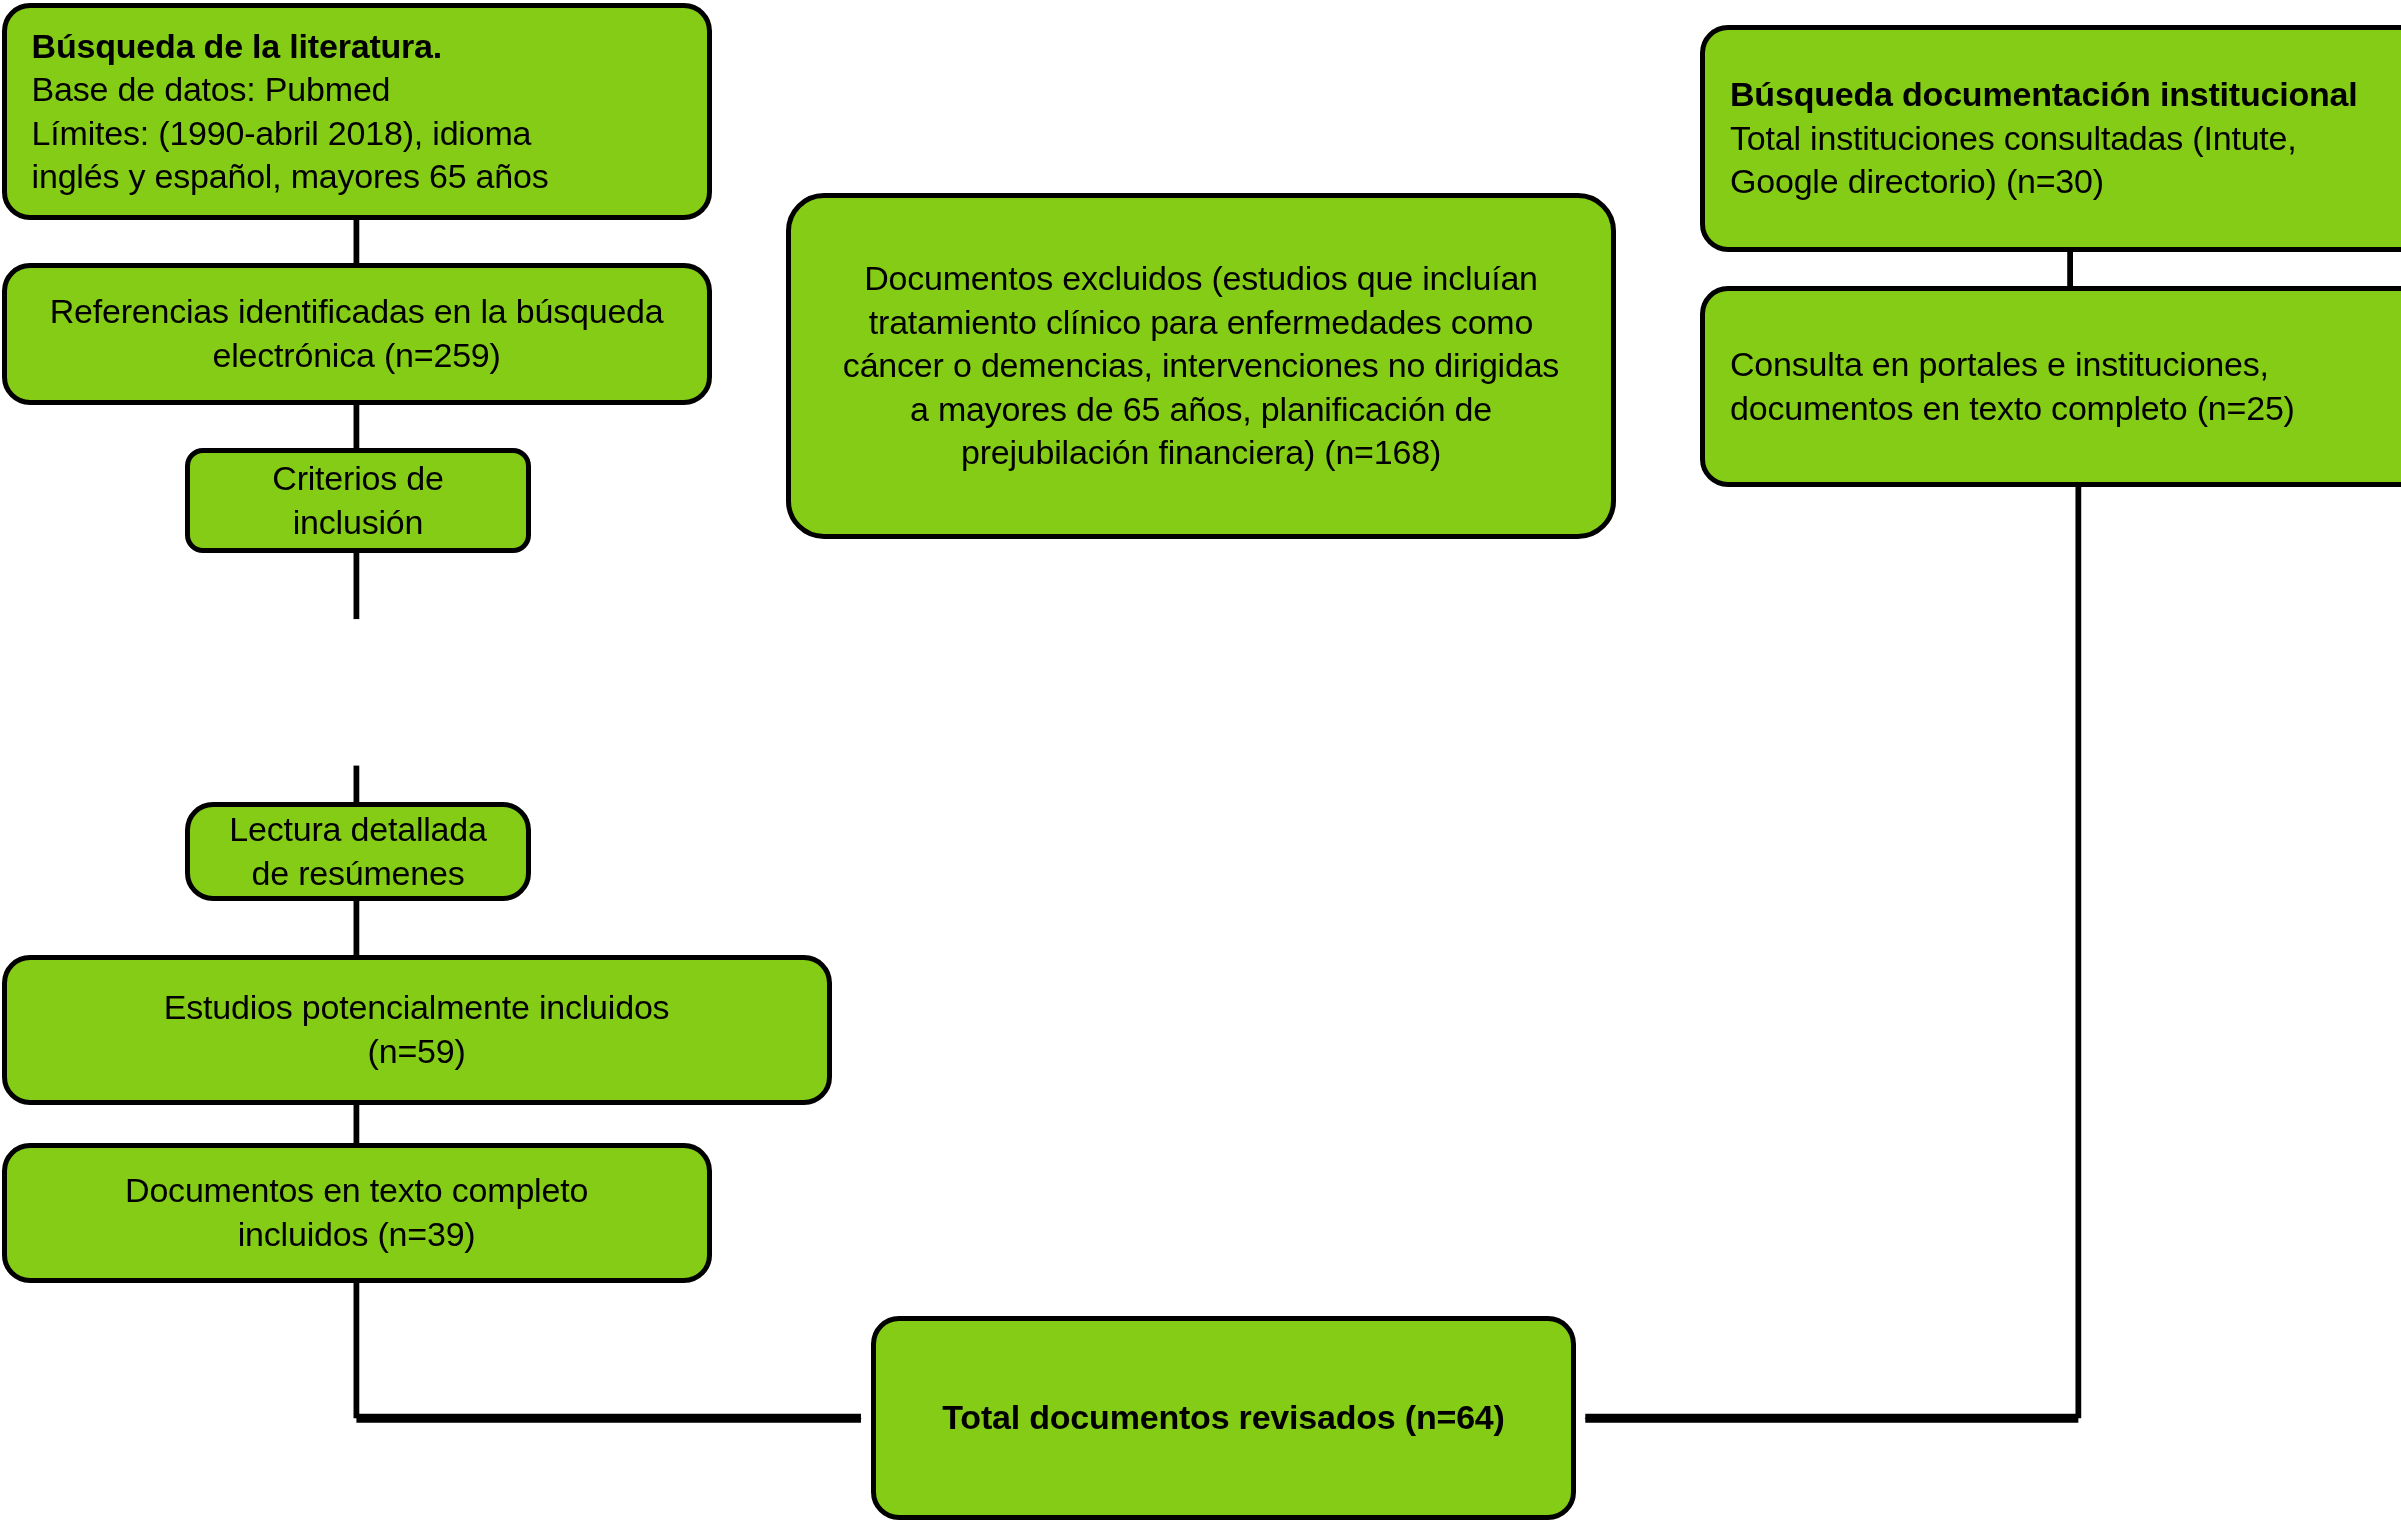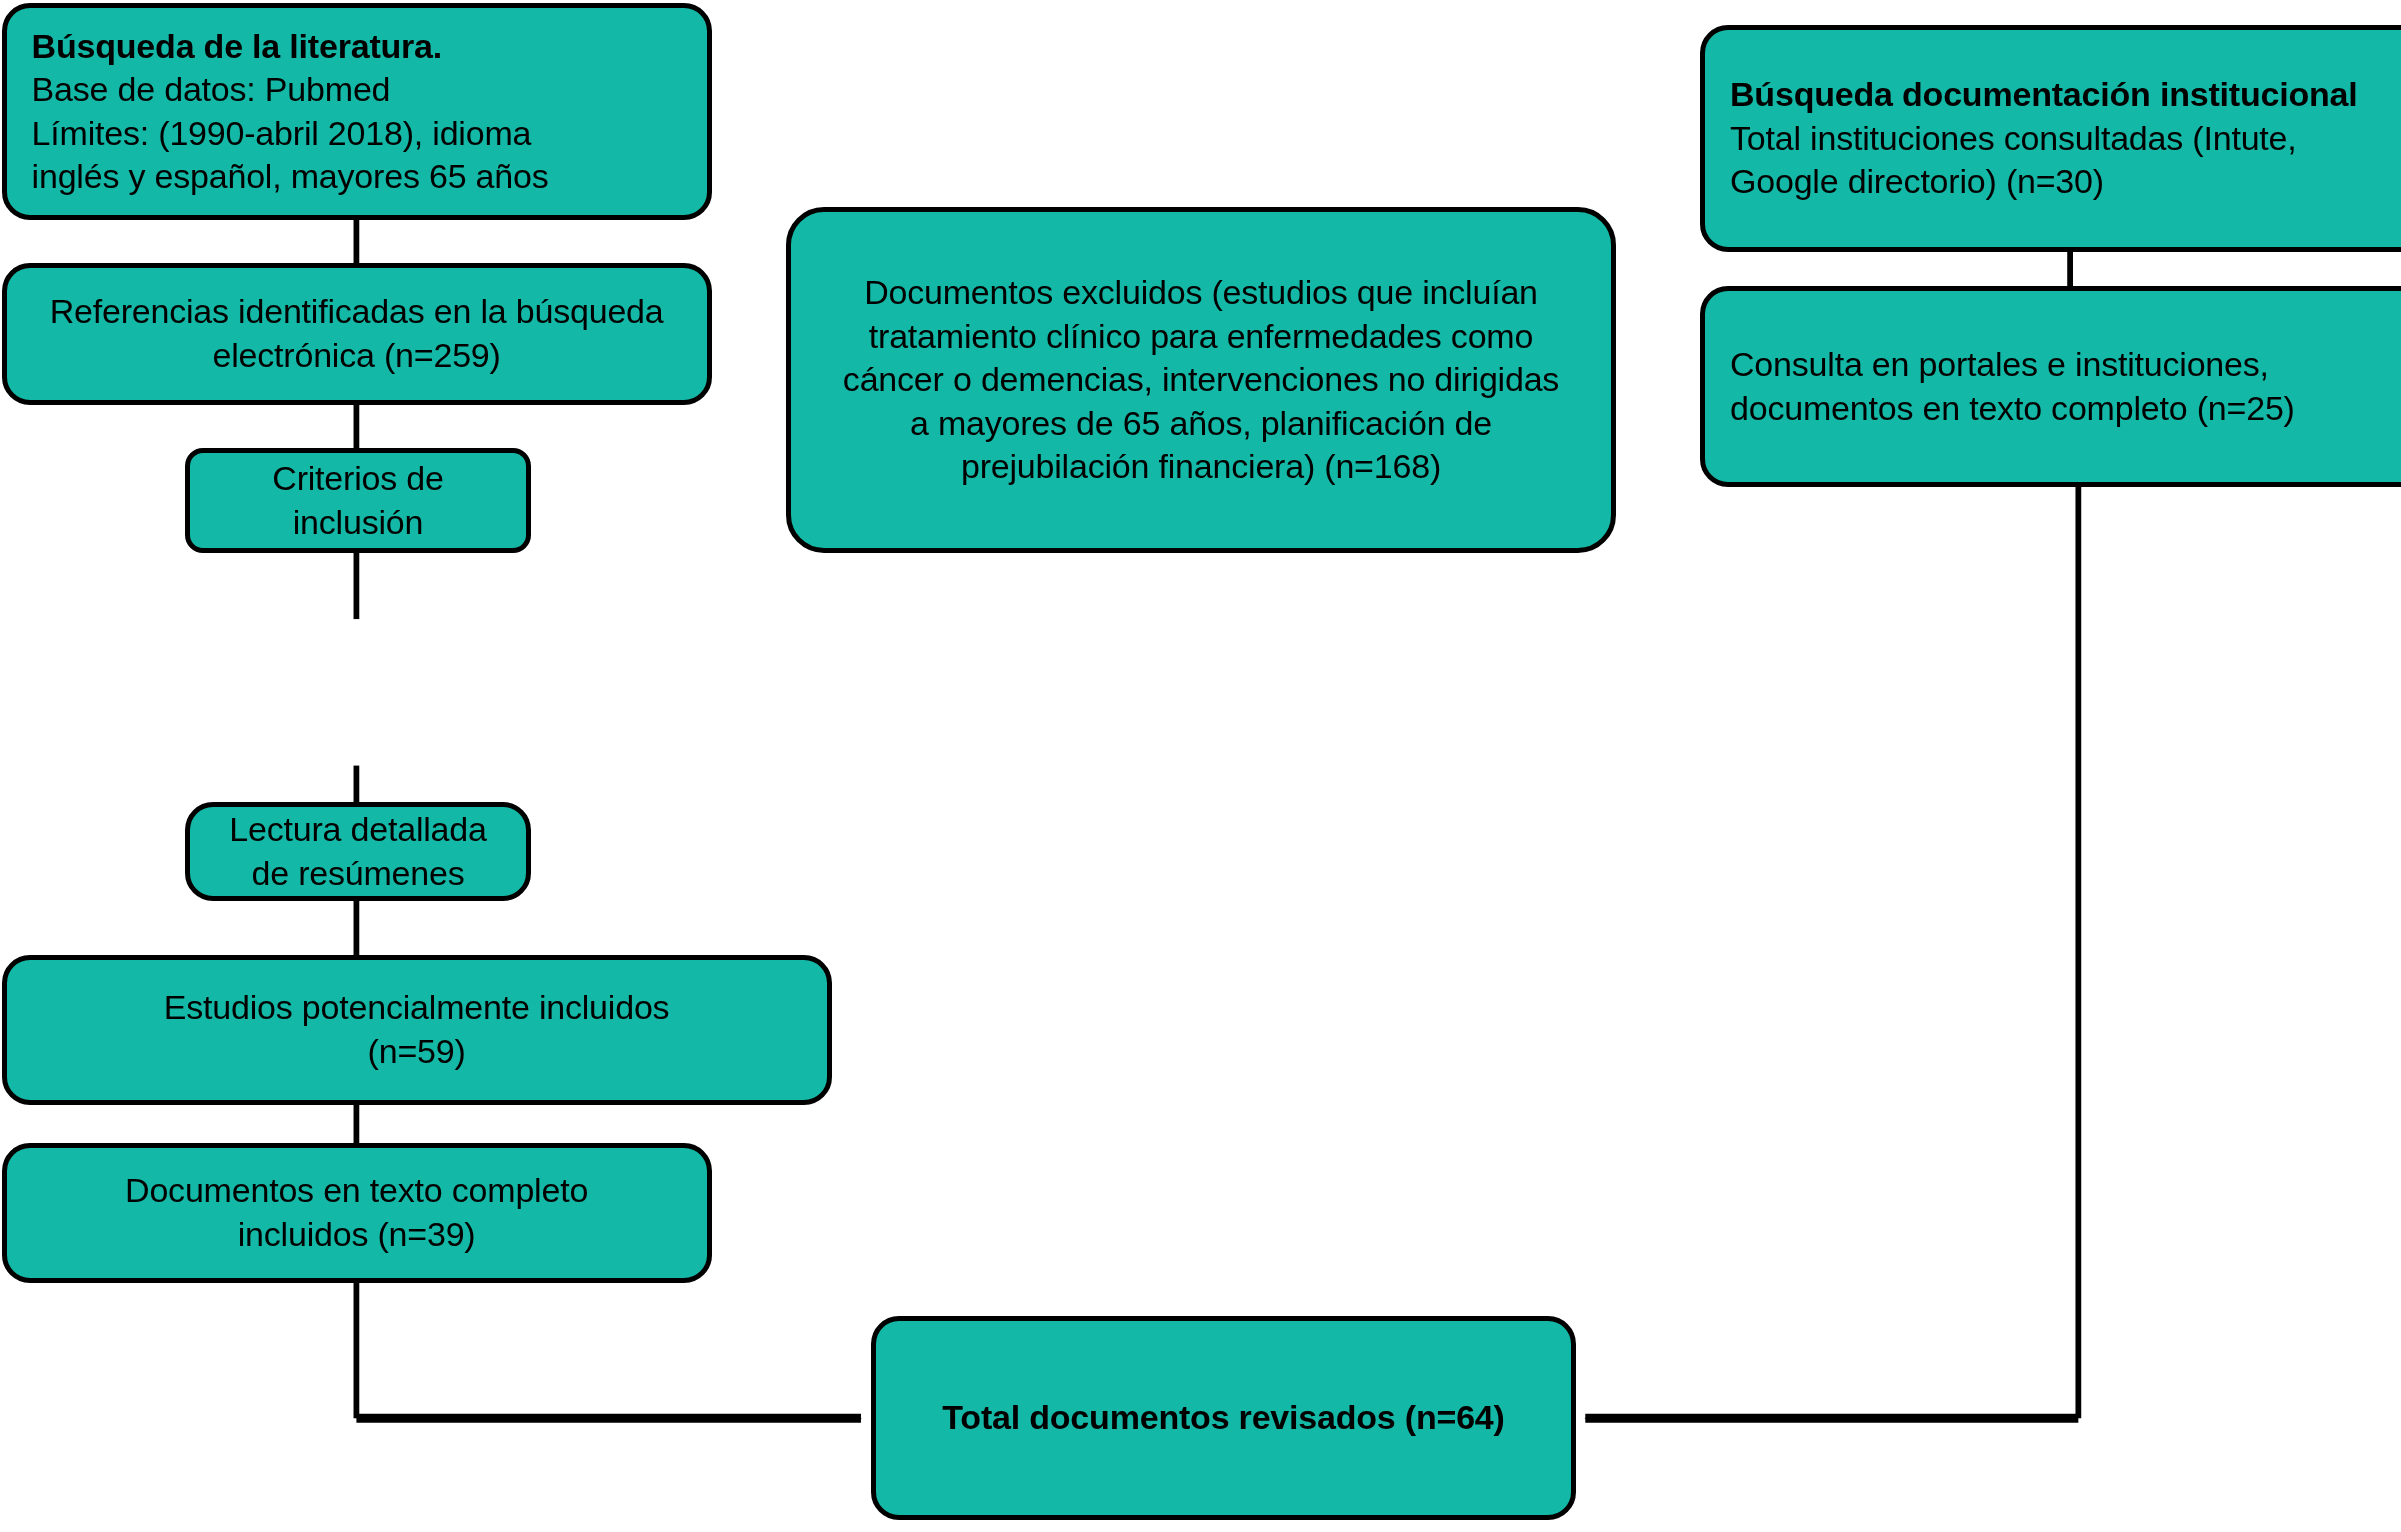--- a/index.html
+++ b/index.html
@@ -16,21 +16,21 @@
     width: 2401px;
     height: 1532px;
     background: #ffffff;
     overflow: hidden;
   }
   .node {
     position: absolute;
     box-sizing: border-box;
     border: 5.8px solid #000000;
     border-radius: 28px;
-    background: #14b8a6;
+    background: #84cc16;
     display: flex;
     align-items: center;
     justify-content: center;
     z-index: 3;
   }
   .node .txt {
     width: 100%;
     padding: 0 21.4px;
     text-align: center;
     font-size: 34px;
@@ -129,21 +129,21 @@
     </div>
   </div>
 
   <div class="node" style="left:1.6px; top:1143px; width:710px; height:140px;">
     <div class="txt">
       <span>Documentos en texto completo</span><br>
       <span>incluidos (n=39)</span>
     </div>
   </div>
 
-  <div class="node" style="left:786px; top:207px; width:830px; height:346px; border-radius:38px;">
+  <div class="node" style="left:786px; top:193px; width:830px; height:346px; border-radius:38px;">
     <div class="txt">
       <span>Documentos excluidos (estudios que incluían</span><br>
       <span>tratamiento clínico para enfermedades como</span><br>
       <span>cáncer o demencias, intervenciones no dirigidas</span><br>
       <span>a mayores de 65 años, planificación de</span><br>
       <span>prejubilación financiera) (n=168)</span>
     </div>
   </div>
 
   <div class="node left-align" style="left:1700px; top:25px; width:757px; height:227px;">

